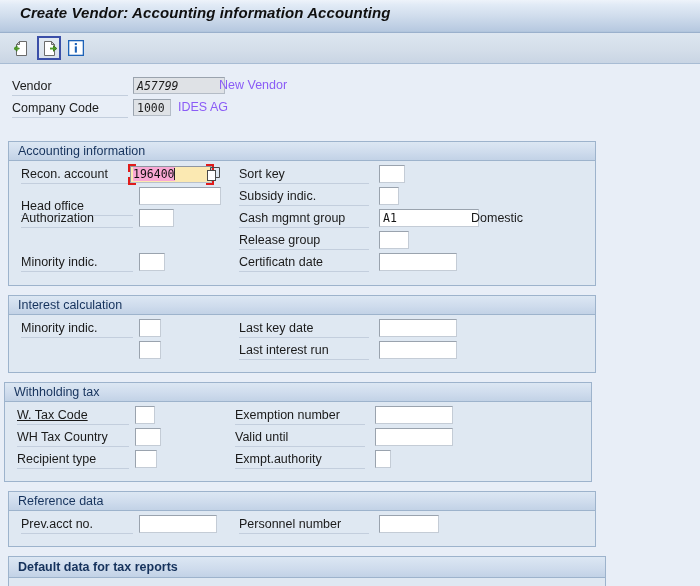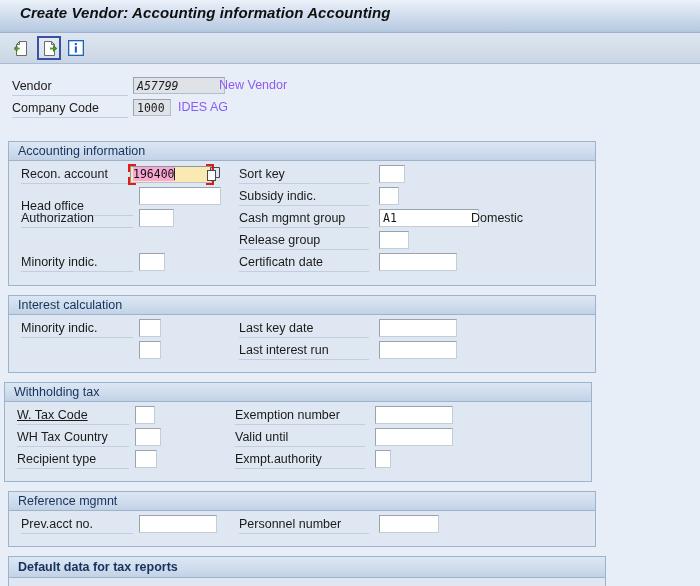--- a/index.html
+++ b/index.html
@@ -357,21 +357,21 @@
 
     <div class="flabel" style="left:230px; top:27px; width:130px;">Valid  until</div>
     <div class="finput" style="left:370px; top:26px; width:78px; height:18px;"></div>
 
     <div class="flabel" style="left:230px; top:49px; width:130px;">Exmpt.authority</div>
     <div class="finput" style="left:370px; top:48px; width:16px; height:18px;"></div>
   </div>
 </div>
 
 <div class="group" style="left:8px; top:491px; width:588px; height:56px;">
-  <div class="group-header">Reference mgmnt</div>
+  <div class="group-header">Reference data</div>
   <div class="group-body">
 
     <div class="flabel" style="left:12px; top:5px; width:112px;">Prev.acct no.</div>
     <div class="finput" style="left:130px; top:4px; width:78px; height:18px;"></div>
 
     <div class="flabel" style="left:230px; top:5px; width:130px;">Personnel number</div>
     <div class="finput" style="left:370px; top:4px; width:60px; height:18px;"></div>
   </div>
 </div>
 

